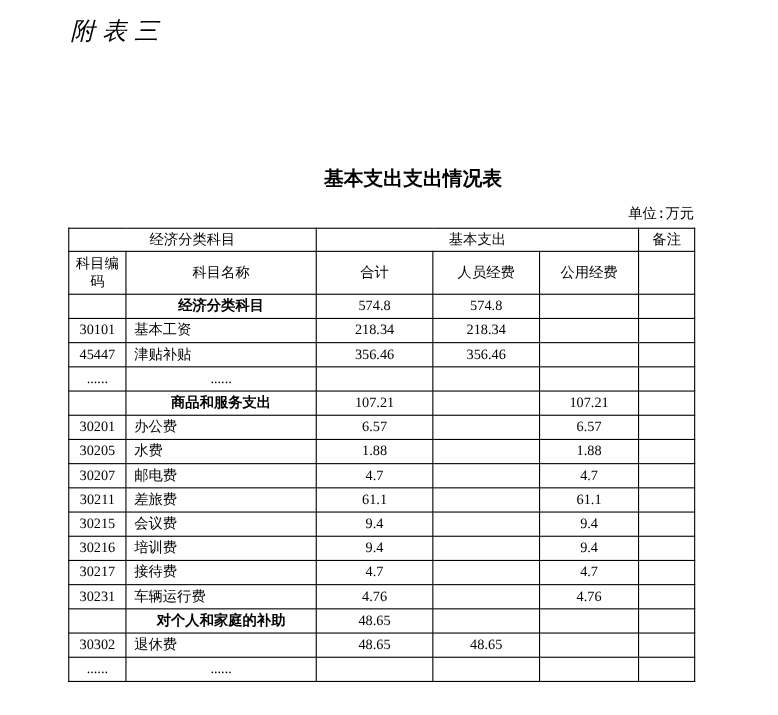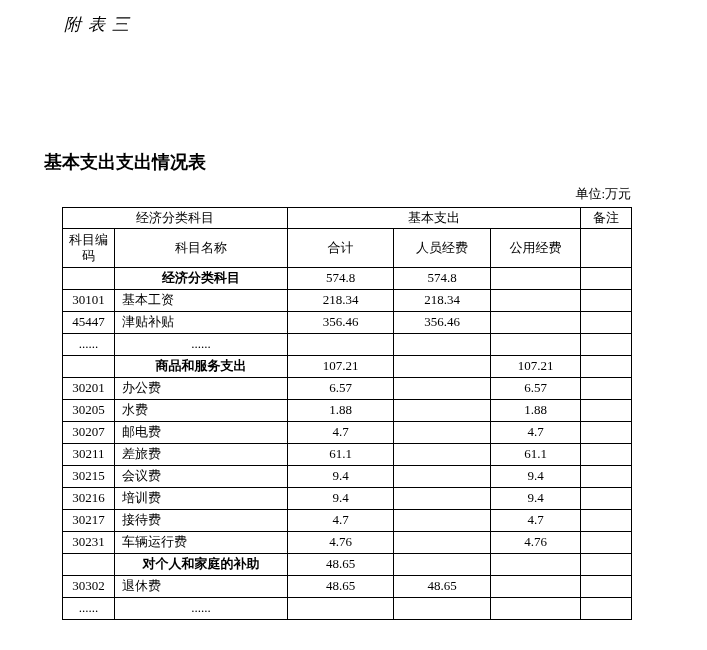--- a/index.html
+++ b/index.html
@@ -7,34 +7,34 @@
   .page {
     position:relative;
     width:707px; height:650px;
     background:#ffffff;
     font-family:"Liberation Serif","DejaVu Serif",serif;
     color:#000000;
     overflow:hidden;
   }
   .appendix-label {
     position:absolute; left:64px; top:13px;
-    font-size:17px; letter-spacing:7px;
+    font-size:22px; letter-spacing:7px;
     font-style:italic;
   }
   .title-line1 {
     position:absolute; top:121px; left:0; width:100%;
     text-align:center; font-weight:bold; font-size:18px;
   }
   .title-line2 {
     position:absolute; top:150px; left:0; width:100%;
-    font-weight:bold; font-size:18px;padding-left:44px;
+    text-align:center; font-weight:bold; font-size:18px;padding-left:44px;
   }
   .unit-label {
     position:absolute; top:185px; left:62px; width:569px;
-    text-align:right; font-size:13px;
+    text-align:right; font-size:13px;font-family:Liberation Mono, monospace;
   }
   table.budget {
     position:absolute; left:62px; top:207px;
     width:570px;
     border-collapse:collapse;
     table-layout:fixed;
   }
   table.budget td, table.budget th {
     border:1px solid #000000;
     font-size:13px;

